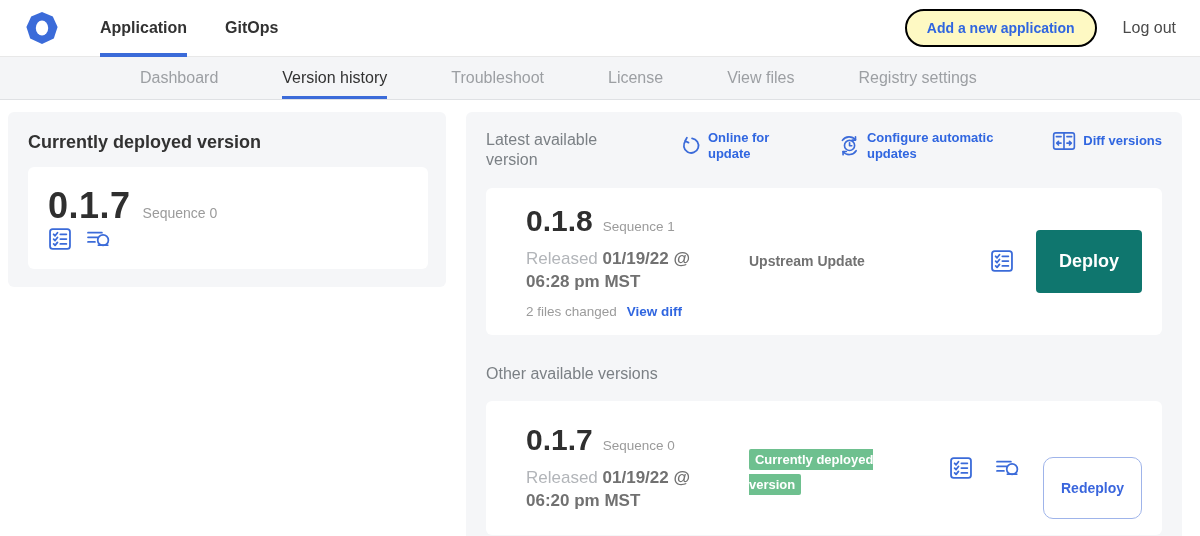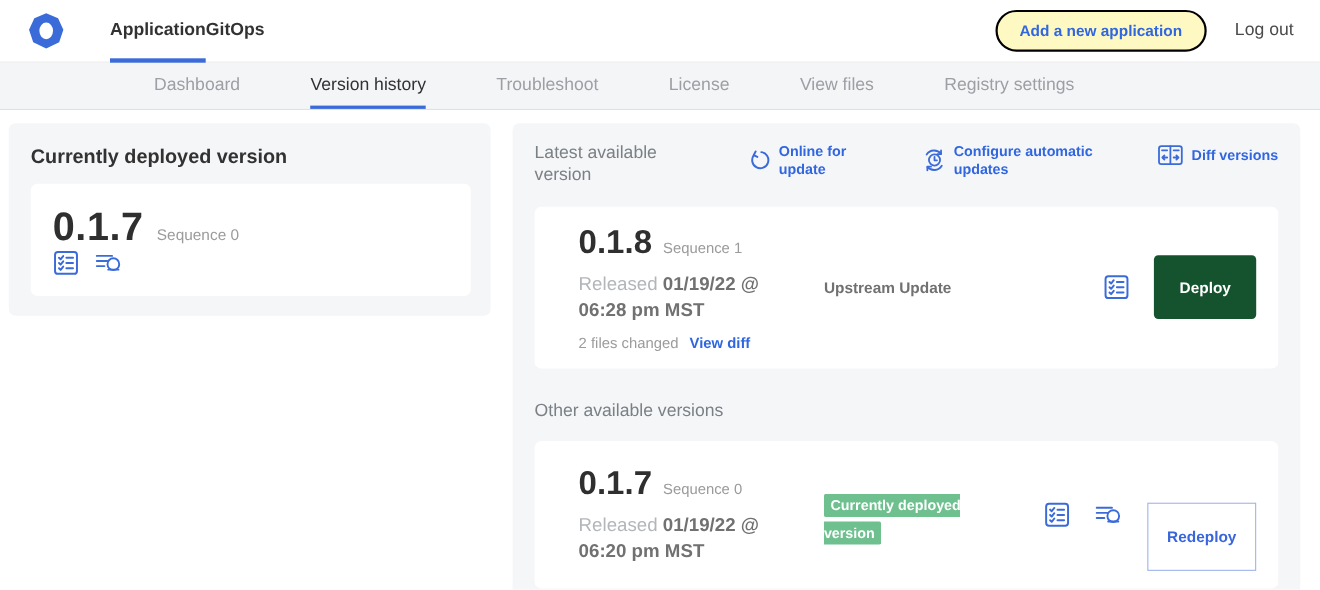--- a/index.html
+++ b/index.html
@@ -1,21 +1,21 @@
 <!DOCTYPE html>
 <html><head>
 <meta charset="utf-8">
 <style>
   * { margin:0; padding:0; box-sizing:border-box; }
   html,body { width:1200px; height:536px; background:#ffffff; font-family:"Liberation Sans", sans-serif; overflow:hidden; }
 
   
   .topnav { height:57px; background:#fff; border-bottom:1px solid #e8e8e8; display:flex; align-items:center; padding:0 24px; }
   .logo { width:36px; height:36px; flex:0 0 auto; }
-  .nav-tabs { display:flex; margin-left:40px; height:57px; }
+  .nav-tabs { display:flex; margin-left:40px; gap:38px; height:57px; }
   .nav-tab { display:flex; align-items:center; height:57px; font-size:16px; font-weight:600; color:#323232; cursor:pointer; border-bottom:4px solid transparent; padding-top:4px; }
   .nav-tab.active { border-bottom-color:#3b6bd9; }
   .topnav-right { margin-left:auto; display:flex; align-items:center; gap:26px; }
   .add-app-btn { border:2px solid #000000; background:#fef9c3; color:#3066e0; font-weight:700; font-size:14px; padding:9px 20px; border-radius:19px; cursor:pointer; font-family:"Liberation Sans", sans-serif; }
   .logout { font-size:16px; color:#4a4a4a; cursor:pointer; }
 
   
   .subnav { height:43px; background:#f4f5f7; border-bottom:1px solid #dfe1e4; display:flex; align-items:stretch; padding-left:140px; gap:64px; }
   .subnav-tab { display:flex; align-items:center; font-size:16px; color:#9c9fa3; cursor:pointer; border-bottom:3px solid transparent; padding-top:2px; }
   .subnav-tab.active { color:#323232; font-weight:500; border-bottom-color:#3b6bd9; }
@@ -48,22 +48,22 @@
   .ver-big { font-size:30px; font-weight:700; color:#2f2f2f; }
   .seq-sm { font-size:13.5px; color:#9b9b9b; }
   .released { font-size:17px; color:#b2b5b9; margin-top:10px; line-height:1.35; }
   .released b { color:#717171; font-weight:700; }
   .files-row { font-size:13.5px; color:#9b9b9b; margin-top:10px; display:flex; gap:10px; }
   .view-diff { color:#3066e0; font-weight:700; cursor:pointer; }
   .ver-mid { width:200px; margin-left:18px; font-size:14px; font-weight:600; color:#717171; }
   .badge { display:inline; background:#6ec08f; color:#fff; font-size:13px; font-weight:600; padding:3px 6px; line-height:1.9; border-radius:2px; }
   .badge-wrap { margin-top:10px; width:150px; }
   .ver-right { margin-left:auto; display:flex; align-items:center; gap:22px; }
-  .deploy-btn { background:#14532d; color:#fff; border:none; font-size:14px; font-weight:700; padding:21px 23px; border-radius:4px; cursor:pointer; font-family:"Liberation Sans", sans-serif; }
-  .redeploy-btn { background:#fff; color:#3a66dd; border:1px solid #9fb4ea; font-size:14px; font-weight:700; padding:22px 17px; border-radius:0; cursor:pointer; font-family:"Liberation Sans", sans-serif;margin-top:40px; }
+  .deploy-btn { background:#0f766e; color:#fff; border:none; font-size:18px; font-weight:700; padding:21px 23px; border-radius:4px; cursor:pointer; font-family:"Liberation Sans", sans-serif; }
+  .redeploy-btn { background:#fff; color:#3a66dd; border:1px solid #9fb4ea; font-size:14px; font-weight:700; padding:22px 17px; border-radius:10px; cursor:pointer; font-family:"Liberation Sans", sans-serif;margin-top:40px; }
   .other-heading { font-size:16px; color:#7b8085; margin:30px 0 0; }
   svg { display:block; }
 </style>
 </head>
 <body>
 
 <div class="topnav">
   <span class="logo">
     <svg width="36" height="36" viewBox="0 0 36 36">
       <polygon points="18,2 28.8,6.6 33.6,17 29.8,28.4 18,34 6.2,28.4 2.4,17 7.2,6.6" fill="#3b6bd9"></polygon>

